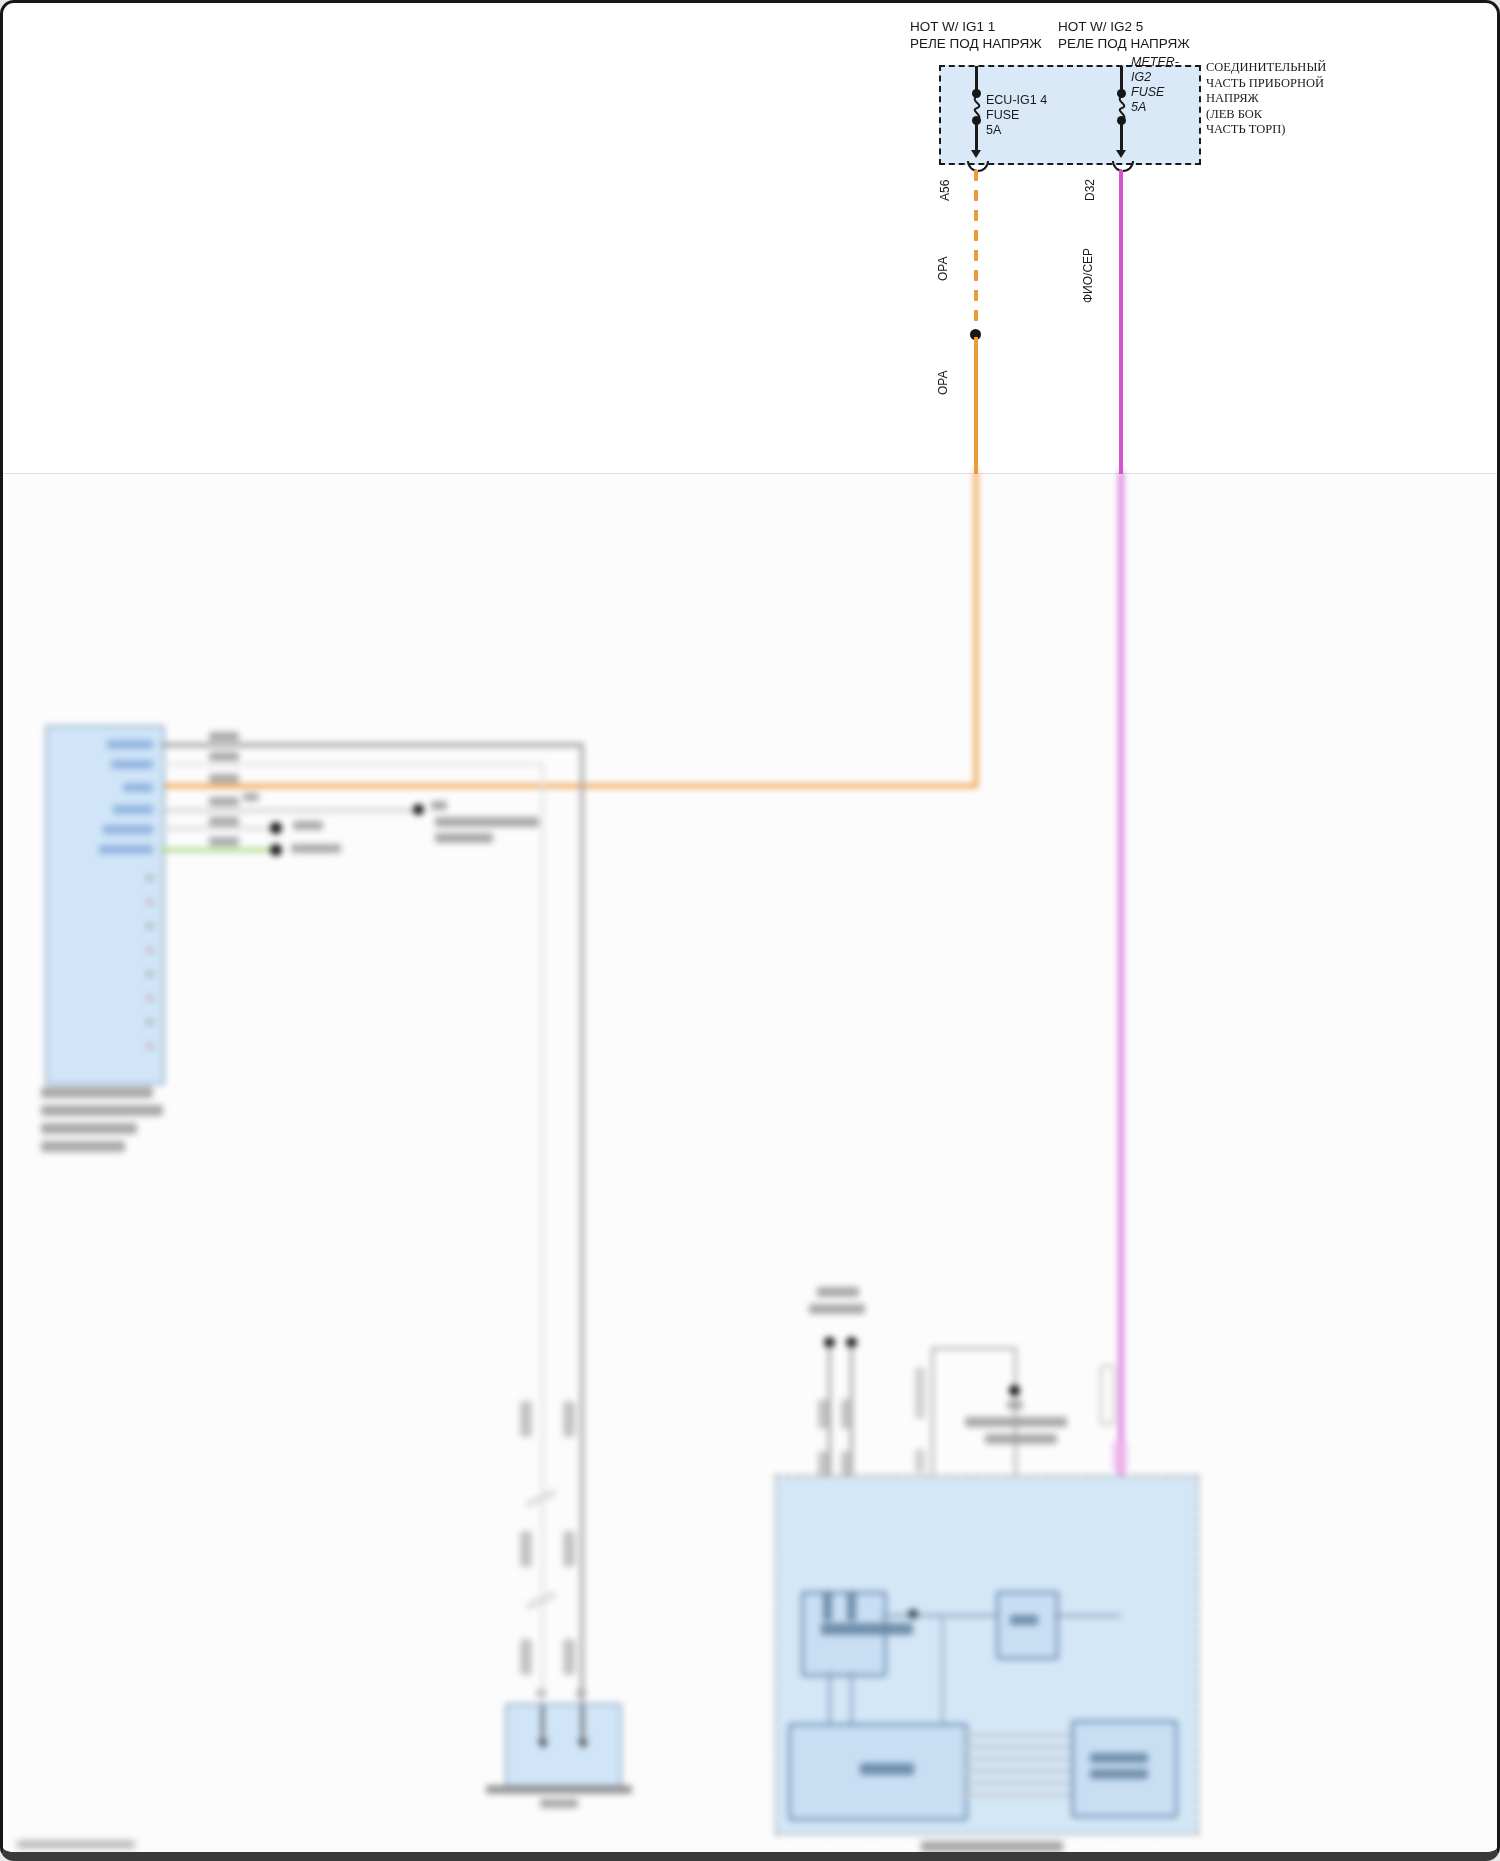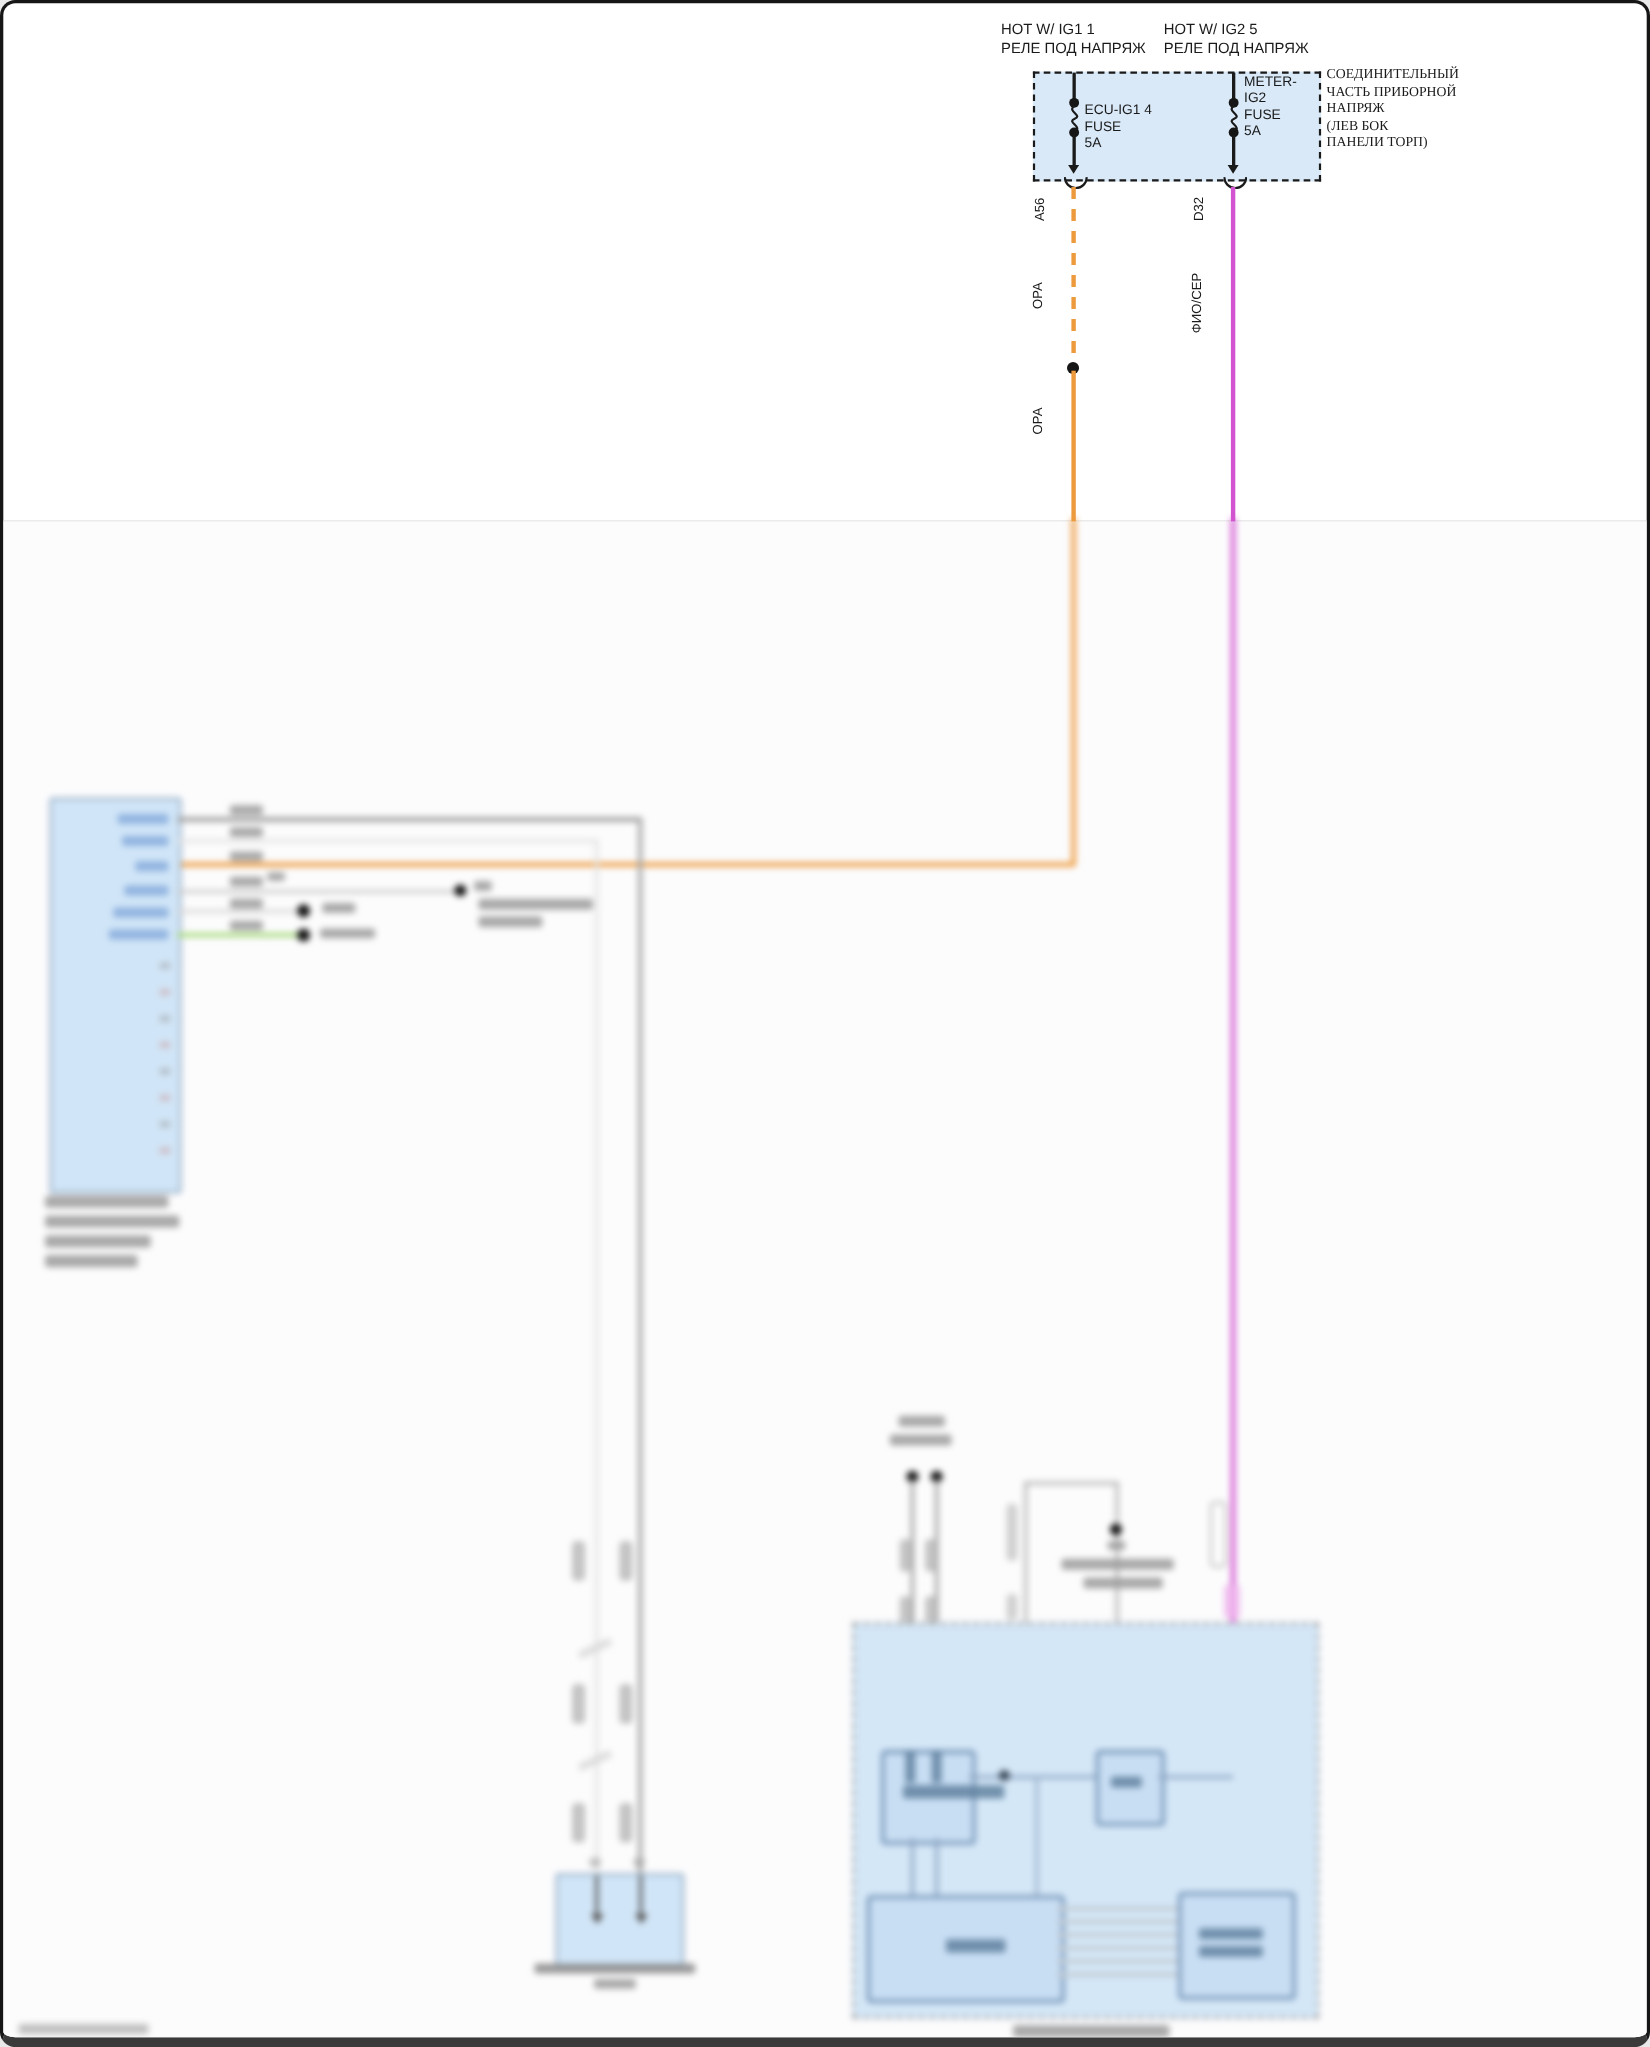--- a/index.html
+++ b/index.html
@@ -61,33 +61,33 @@
   </div>
 
   <div class="wire" style="left:1117px;top:63px;width:2.5px;height:26px;background:#1a1a1a;"></div>
   <div class="dot" style="left:1114px;top:86px;width:9px;height:9px;"></div>
   <svg class="abs" style="left:1109px;top:93px;" width="20" height="24">
     <path d="M10,0 C2,5 18,9 10,12 C2,15 18,19 10,24" stroke="#1a1a1a" stroke-width="2" fill="none"></path>
   </svg>
   <div class="dot" style="left:1114px;top:113px;width:9px;height:9px;"></div>
   <div class="wire" style="left:1117px;top:120px;width:2.5px;height:28px;background:#1a1a1a;"></div>
   <div class="arrow-dn" style="left:1113px;top:147px;"></div>
-  <div class="txt" style="left:1128px;top:64px;font-size:12.5px;line-height:15px;">
+  <div class="txt" style="left:1128px;top:52px;font-size:12.5px;line-height:15px;font-style:italic;">
     <div>METER-</div>
     <div>IG2</div>
     <div>FUSE</div>
     <div>5A</div>
   </div>
 
   <div class="txt" style="left:1203px;top:57px;font-size:12.5px;line-height:15.5px;font-family:Liberation Serif, serif;">
     <div>СОЕДИНИТЕЛЬНЫЙ</div>
     <div>ЧАСТЬ ПРИБОРНОЙ</div>
     <div>НАПРЯЖ</div>
     <div>(ЛЕВ БОК</div>
-    <div>ПАНЕЛИ ТОРП)</div>
+    <div>ЧАСТЬ ТОРП)</div>
   </div>
 
   <div class="cup" style="left:964px;top:158px;"></div>
   <div class="cup" style="left:1109px;top:158px;"></div>
   <div class="vlabel" style="left:949px;top:184px;">A56</div>
   <div class="vlabel" style="left:1094px;top:184px;">D32</div>
 
   <div class="wire" style="left:971px;top:167px;width:3.5px;height:164px;background:repeating-linear-gradient(to bottom,#ed9a3d 0 11px,transparent 11px 20px);"></div>
   <div class="vlabel" style="left:947px;top:264px;">ОРА</div>
   <div class="dot" style="left:967px;top:326px;width:11px;height:11px;"></div>

